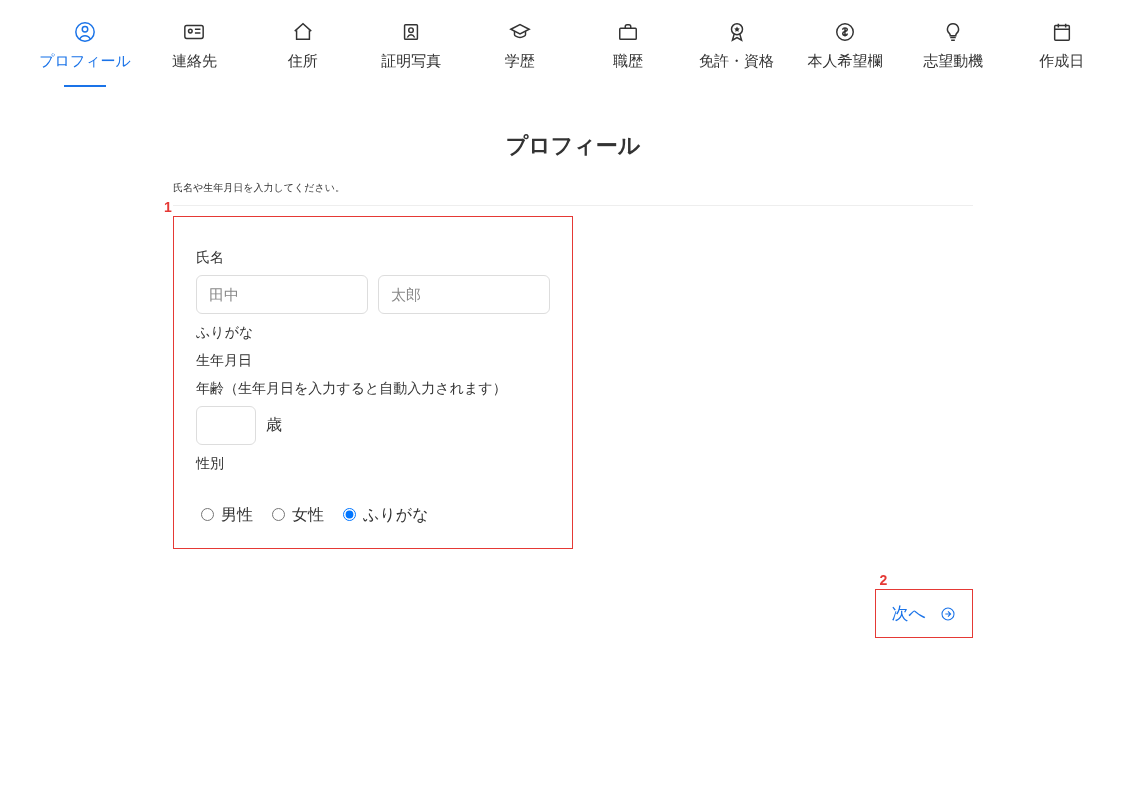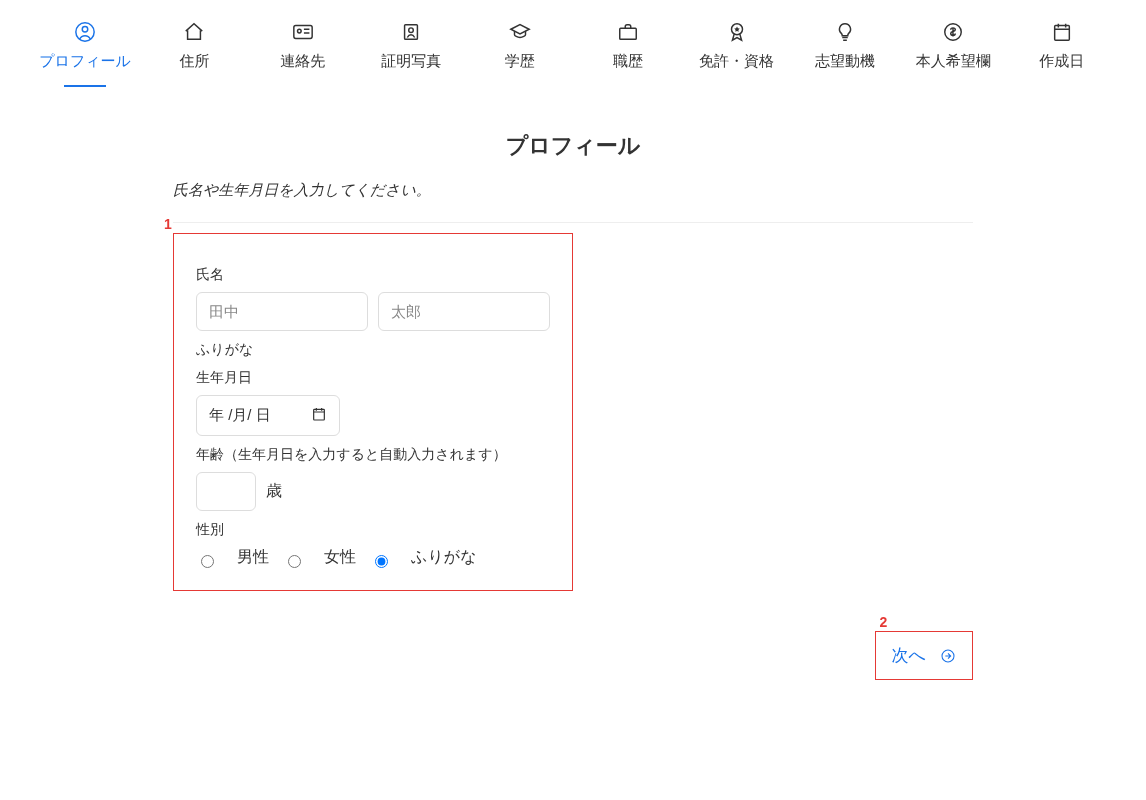--- a/index.html
+++ b/index.html
@@ -53,23 +53,22 @@
     width: 800px;
     margin: 50px auto 0 auto;
   }
   .page-title {
     text-align: center;
     font-size: 22px;
     font-weight: bold;
     margin-bottom: 20px;
   }
   .page-subtitle {
-    font-size: 15px;
-    margin-bottom: 22px;
-    font-style: italic;
+    font-size: 10px;
+    margin-bottom: 10px;
   }
   .divider {
     border-top: 1px solid #eee;
     margin-bottom: 10px;
   }
   .form-box {
     border: 1px solid #e53935;
     position: relative;
     padding: 22px;
     width: 400px;
@@ -117,21 +116,21 @@
   }
   .age-row { display: flex; align-items: center; gap: 10px; }
   .age-input {
     border: 1px solid #ddd;
     border-radius: 6px;
     padding: 10px 12px;
     font-size: 15px;
     width: 60px;
   }
   .radio-row { display: flex; gap: 14px; align-items: center; font-size: 16px; }
-  .radio-item { display: inline-flex; align-items: flex-end; gap: 20px; }
+  .radio-item { display: inline-flex; align-items: flex-start; gap: 4px; margin-top: 24px; }
   .next-wrap {
     display: flex;
     justify-content: flex-end;
     margin-top: 40px;
     position: relative;
   }
   .next-btn {
     border: 1px solid #e53935;
     color: #1a73e8;
     background: #fff;
@@ -155,39 +154,39 @@
           <circle cx="12" cy="12" r="10"></circle>
           <circle cx="12" cy="9" r="3"></circle>
           <path d="M6 20c1.5-3 4-4 6-4s4.5 1 6 4"></path>
         </svg>
     </span>
     <span>プロフィール</span>
   </div>
   <div class="tab">
     <span class="icon">
       <svg viewBox="0 0 24 24">
-          <path d="M3 11l9-8 9 8"></path>
-          <path d="M5 10v10h14V10"></path>
-        </svg>
-    </span>
-    <span>住所</span>
-  </div>
-  <div class="tab">
-    <span class="icon">
-      <svg viewBox="0 0 24 24">
           <rect x="2" y="5" width="20" height="14" rx="2"></rect>
           <circle cx="8" cy="11" r="2"></circle>
           <path d="M13 9h6M13 13h6"></path>
         </svg>
     </span>
     <span>連絡先</span>
   </div>
   <div class="tab">
     <span class="icon">
       <svg viewBox="0 0 24 24">
+          <path d="M3 11l9-8 9 8"></path>
+          <path d="M5 10v10h14V10"></path>
+        </svg>
+    </span>
+    <span>住所</span>
+  </div>
+  <div class="tab">
+    <span class="icon">
+      <svg viewBox="0 0 24 24">
           <rect x="5" y="4" width="14" height="16" rx="1"></rect>
           <circle cx="12" cy="10" r="2.5"></circle>
           <path d="M8 18c1-2 2.5-3 4-3s3 1 4 3"></path>
         </svg>
     </span>
     <span>証明写真</span>
   </div>
   <div class="tab">
     <span class="icon">
       <svg viewBox="0 0 24 24">
@@ -212,34 +211,34 @@
           <circle cx="12" cy="9" r="6"></circle>
           <path d="M12 6l1 2 2 .3-1.5 1.5.4 2L12 11l-1.9.8.4-2L9 8.3 11 8z" fill="currentColor" stroke="none"></path>
           <path d="M9 14l-2 7 5-3 5 3-2-7"></path>
         </svg>
     </span>
     <span>免許・資格</span>
   </div>
   <div class="tab">
     <span class="icon">
       <svg viewBox="0 0 24 24">
+          <circle cx="12" cy="12" r="9"></circle>
+          <path d="M12 7v10M9.5 9.5c0-1 1-2 2.5-2s2.5 1 2.5 2-1 1.5-2.5 2-2.5 1-2.5 2 1 2 2.5 2 2.5-1 2.5-2"></path>
+        </svg>
+    </span>
+    <span>本人希望欄</span>
+  </div>
+  <div class="tab">
+    <span class="icon">
+      <svg viewBox="0 0 24 24">
           <path d="M9 18h6M10 21h4"></path>
           <path d="M12 3a6 6 0 00-4 10.5c.7.7 1 1.5 1 2.5h6c0-1 .3-1.8 1-2.5A6 6 0 0012 3z"></path>
         </svg>
     </span>
     <span>志望動機</span>
-  </div>
-  <div class="tab">
-    <span class="icon">
-      <svg viewBox="0 0 24 24">
-          <circle cx="12" cy="12" r="9"></circle>
-          <path d="M12 7v10M9.5 9.5c0-1 1-2 2.5-2s2.5 1 2.5 2-1 1.5-2.5 2-2.5 1-2.5 2 1 2 2.5 2 2.5-1 2.5-2"></path>
-        </svg>
-    </span>
-    <span>本人希望欄</span>
   </div>
   <div class="tab">
     <span class="icon">
       <svg viewBox="0 0 24 24">
           <rect x="4" y="5" width="16" height="16" rx="1"></rect>
           <path d="M4 9h16M8 3v4M16 3v4"></path>
         </svg>
     </span>
     <span>作成日</span>
   </div>
@@ -255,29 +254,20 @@
 
     <div class="field-label">氏名</div>
     <div class="row">
       <input class="input" placeholder="田中" style="">
       <input class="input" placeholder="太郎" style="">
     </div>
 
     <div class="field-label">ふりがな</div>
 
     <div class="field-label">生年月日</div>
-    <div class="date-wrap">
-      <span>年 /月/ 日</span>
-      <span class="icon">
-        <svg viewBox="0 0 24 24" width="16" height="16" stroke="#333" fill="none" stroke-width="1.8">
-            <rect x="4" y="5" width="16" height="16" rx="1"></rect>
-            <path d="M4 9h16M8 3v4M16 3v4"></path>
-          </svg>
-      </span>
-    </div>
 
     <div class="field-label">年齢（生年月日を入力すると自動入力されます）</div>
     <div class="age-row">
       <input class="age-input" style="">
       <span>歳</span>
     </div>
 
     <div class="field-label">性別</div>
     <div class="radio-row">
       <label class="radio-item">

